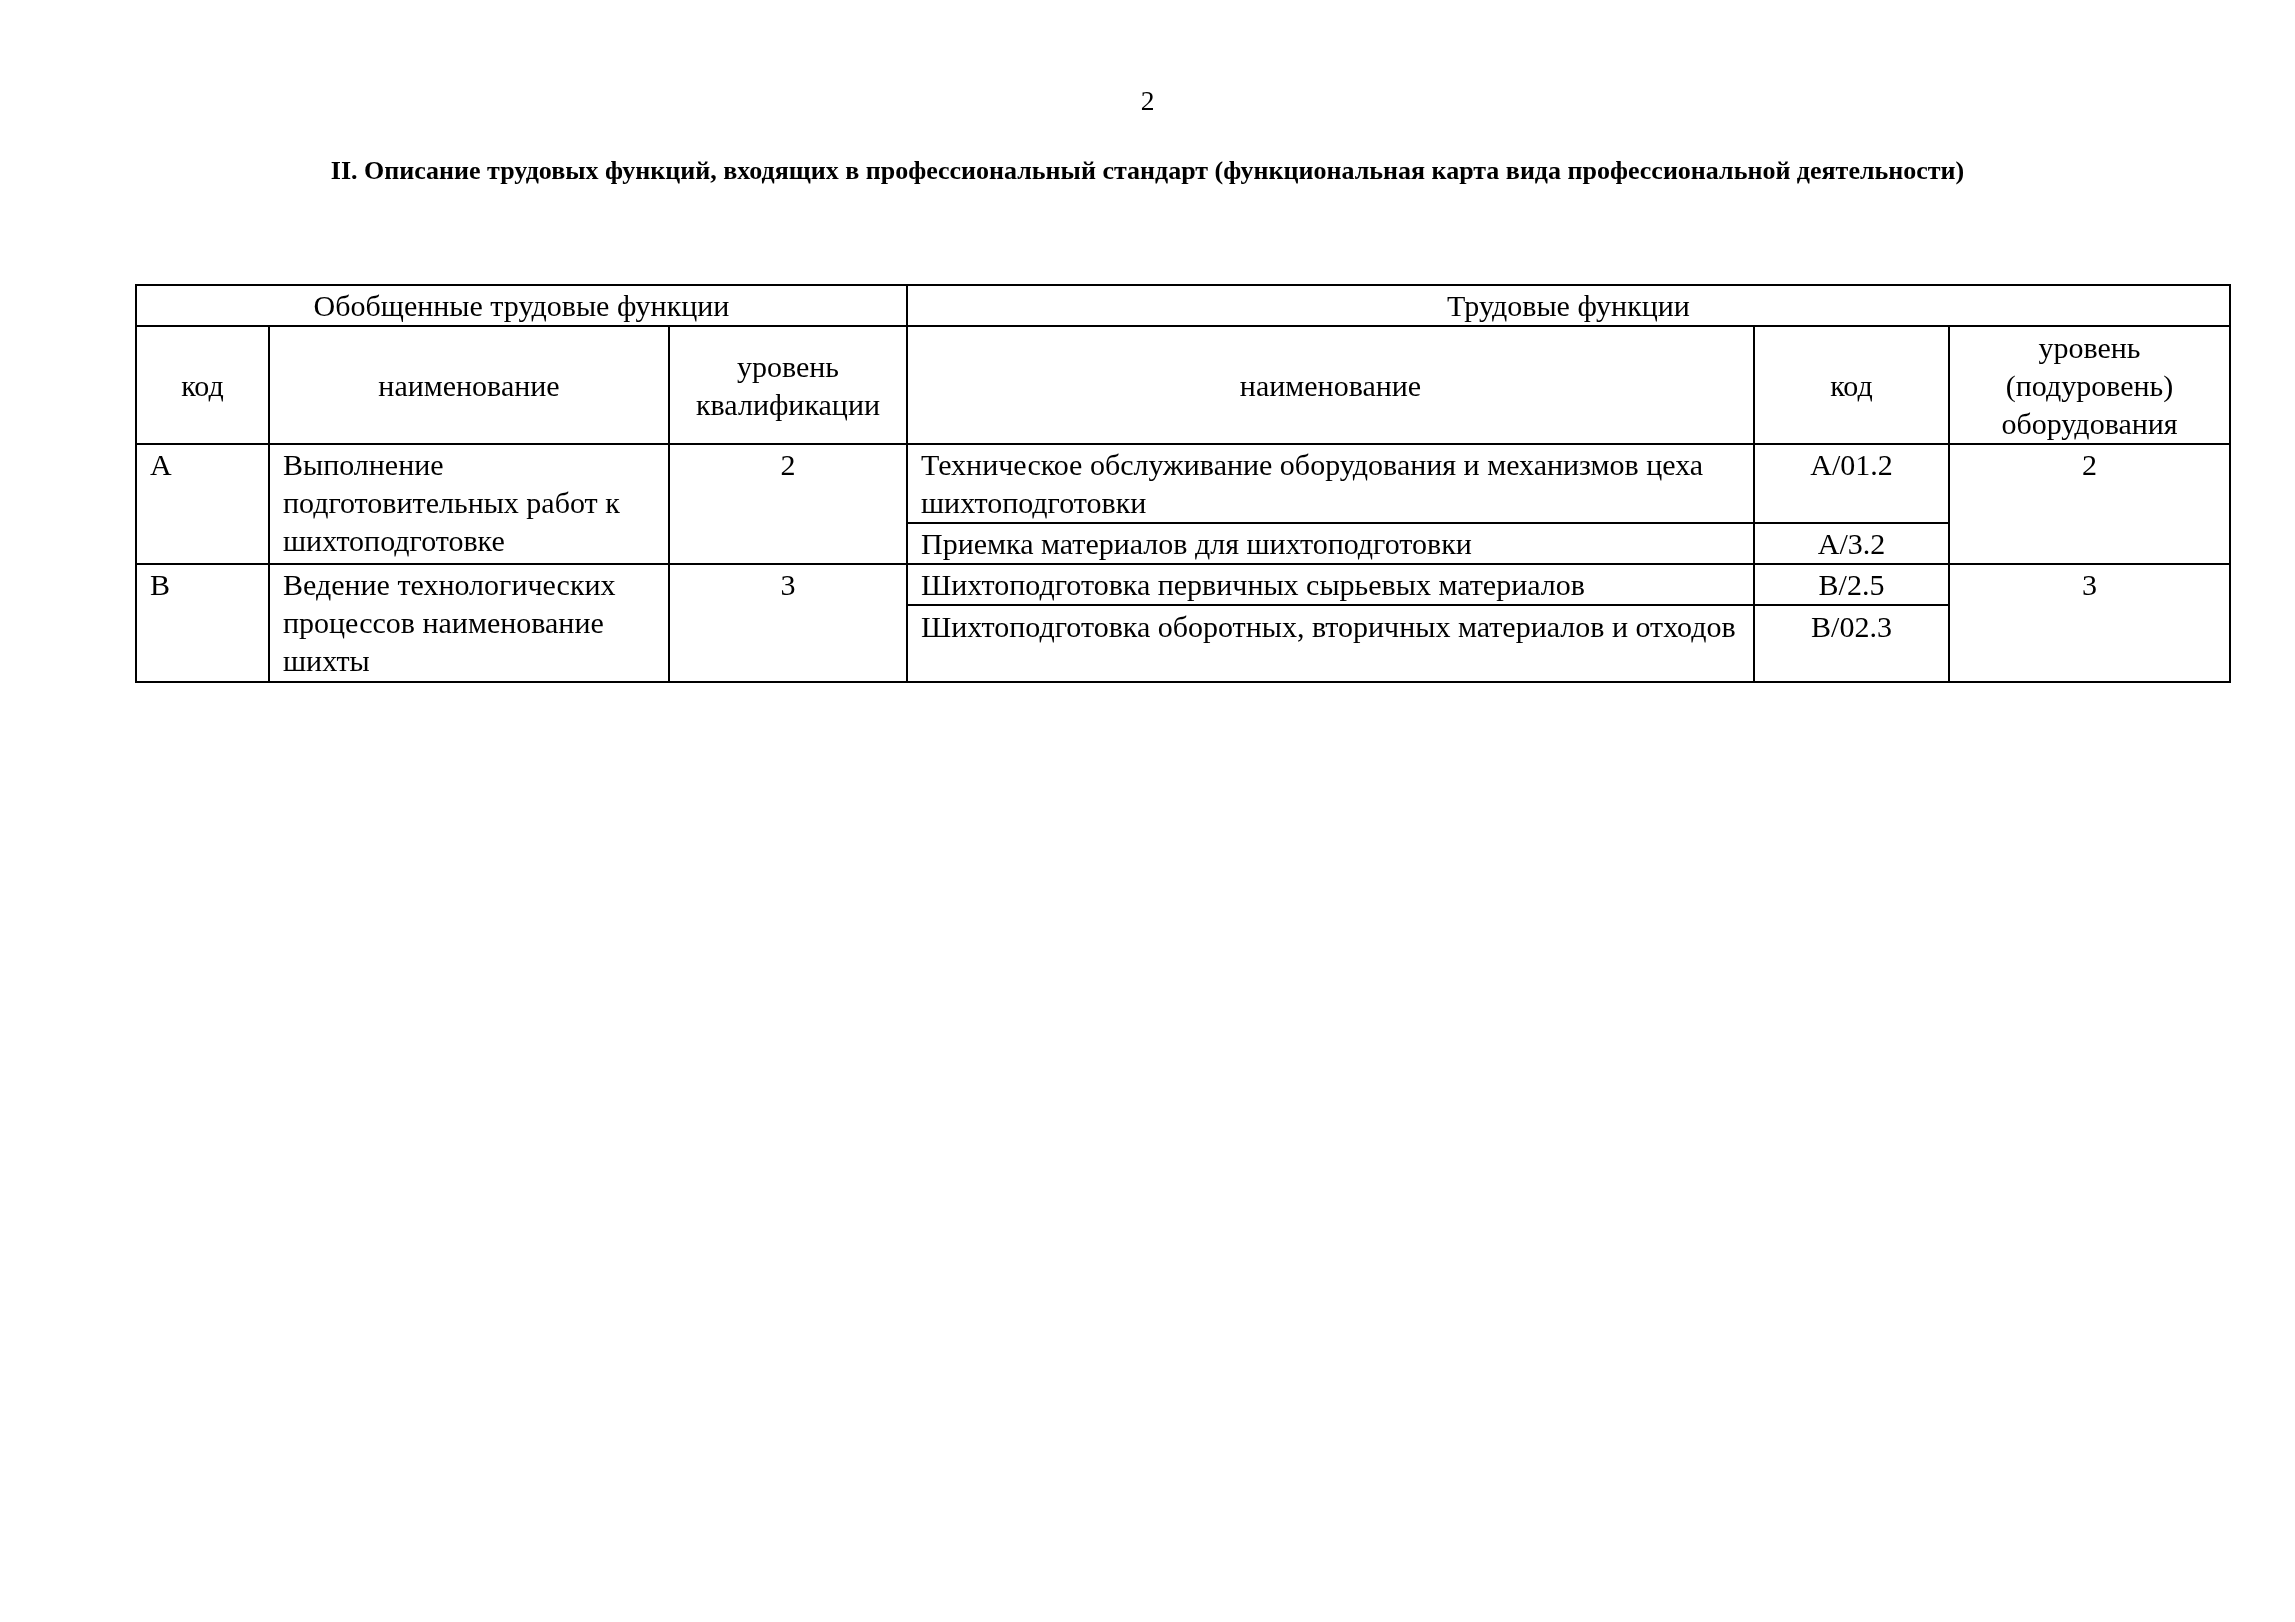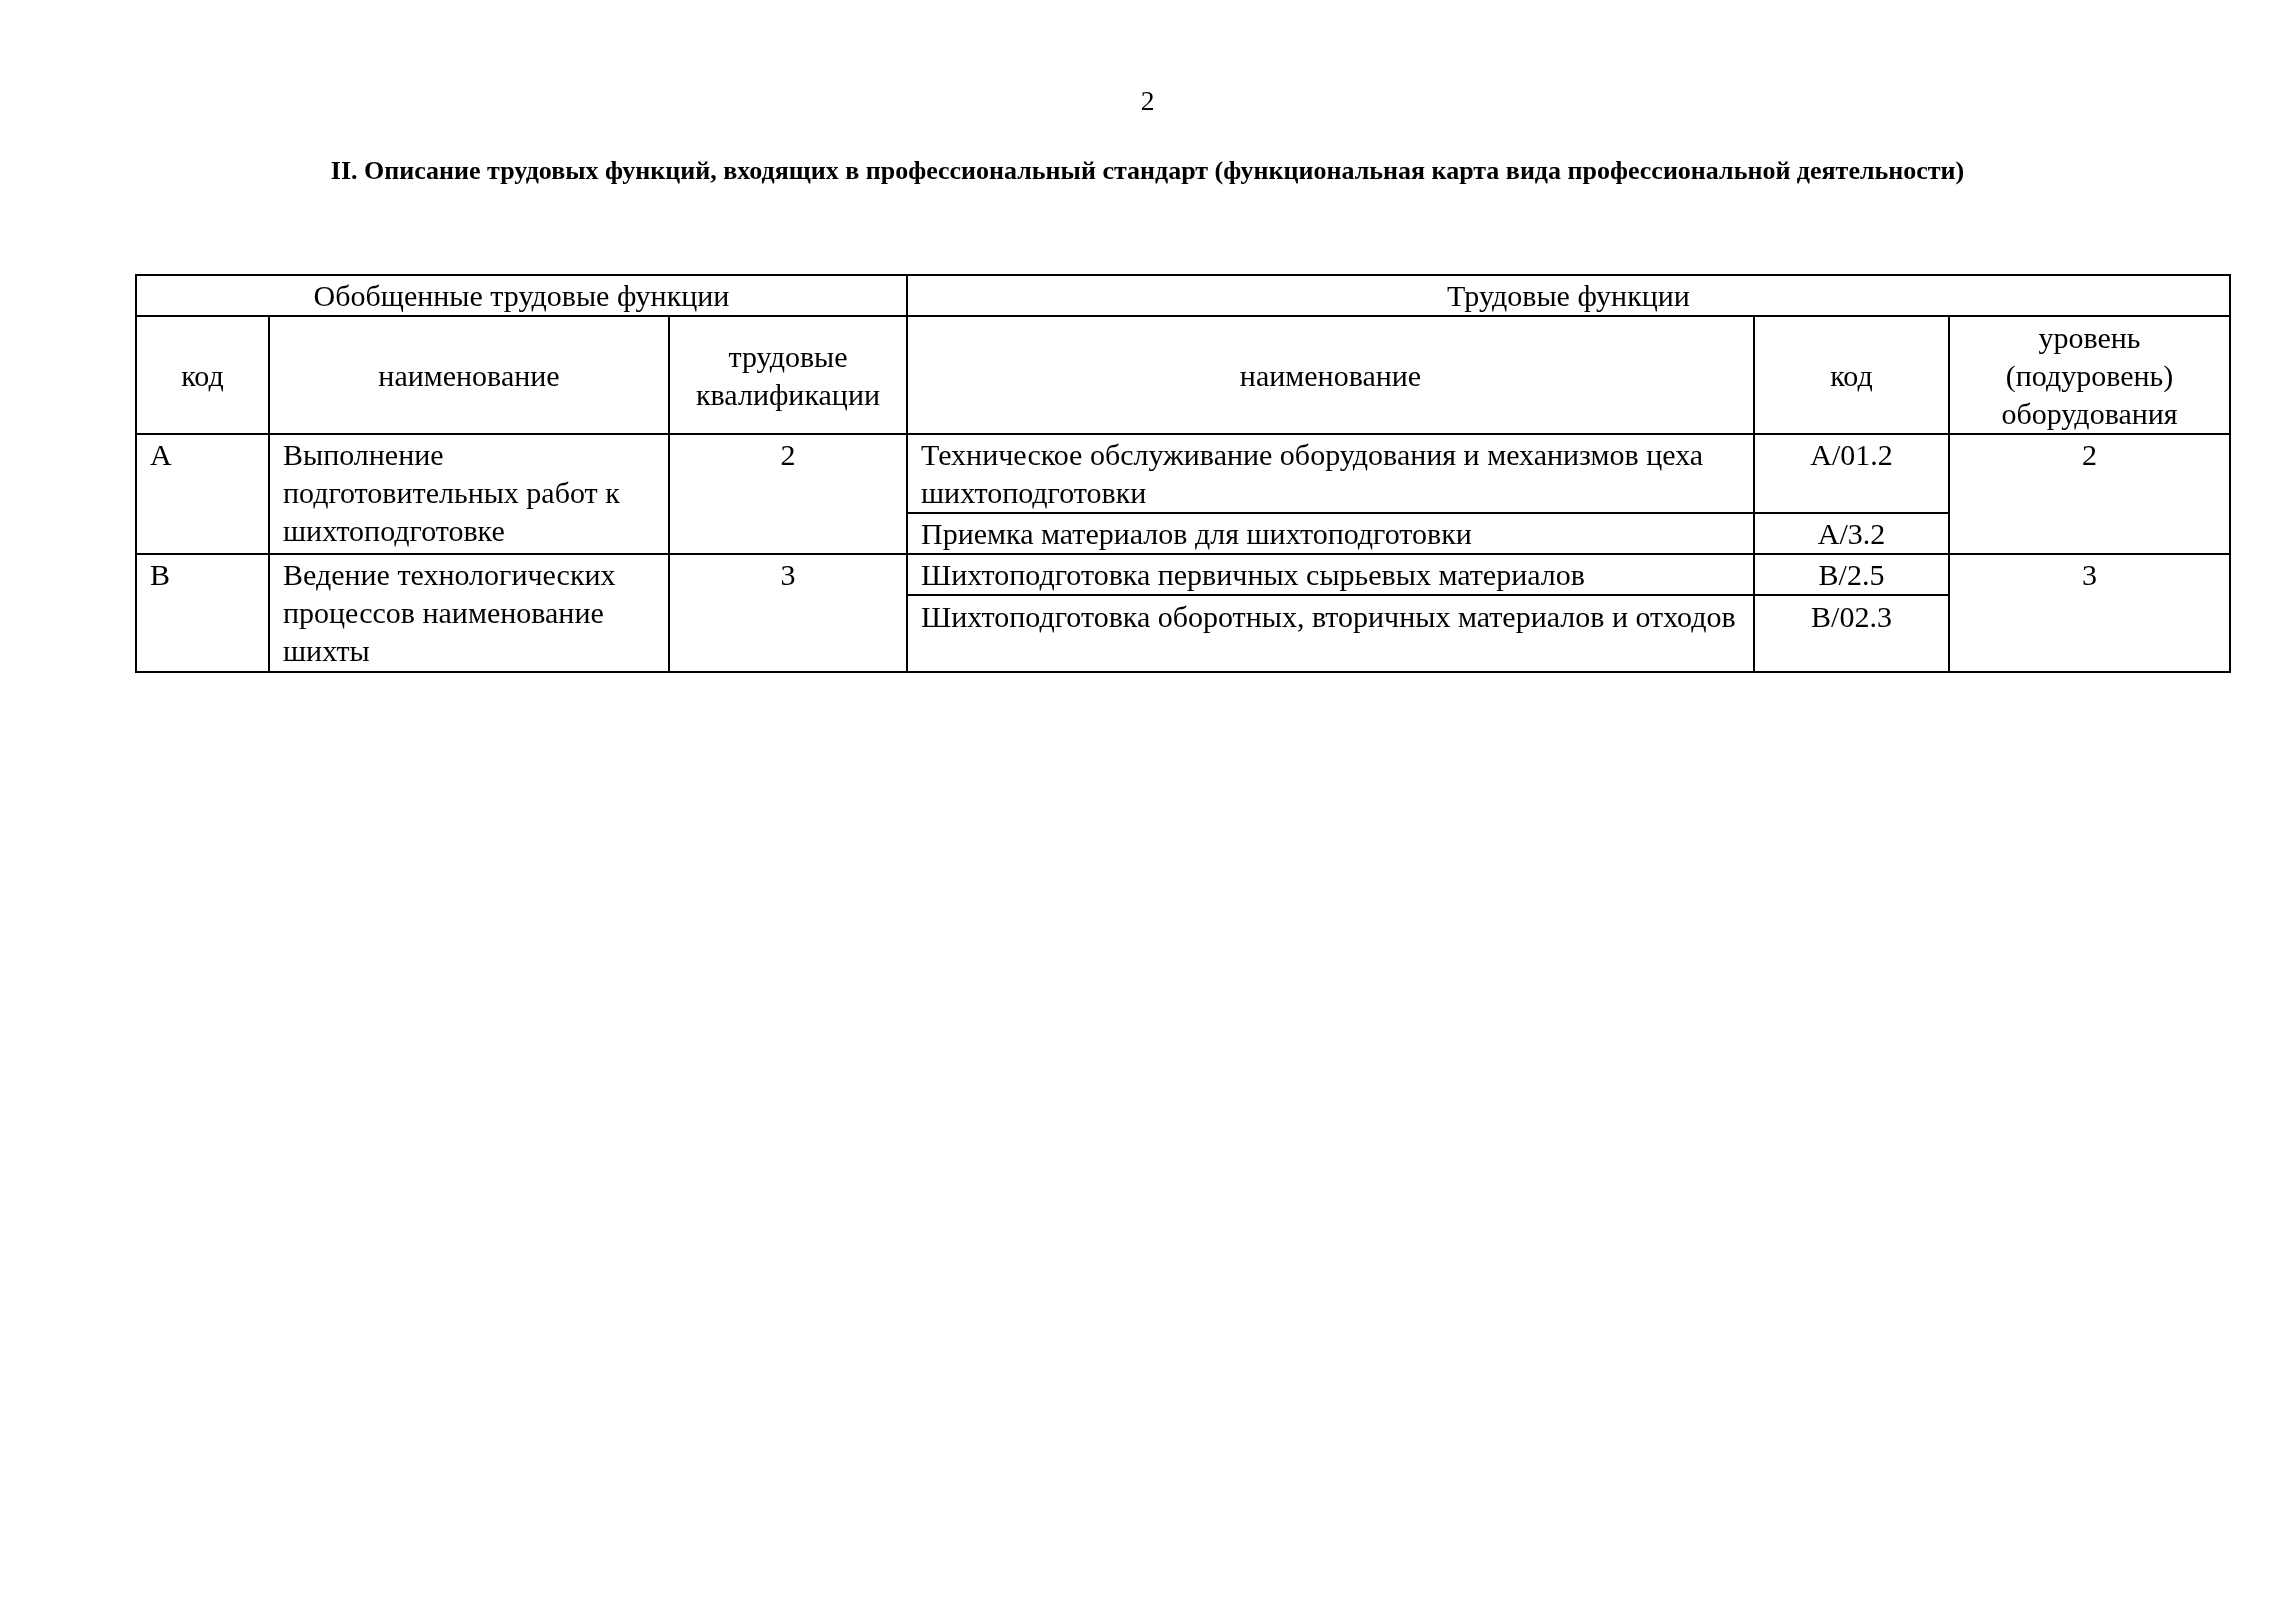--- a/index.html
+++ b/index.html
@@ -1,21 +1,21 @@
 <!DOCTYPE html>
 <html style="font-size:10.5px"><head>
 <meta charset="utf-8">
 <style>
   html, body { margin: 0; padding: 0; background: #ffffff; }
   body { width: 2295px; height: 1622px; position: relative; overflow: hidden;
          font-family: "Liberation Serif", "DejaVu Serif", serif; color: #000; }
   .page-num { position: absolute; top: 85px; left: 0; width: 2295px; text-align: center; font-size: 27.5px; }
   .title { position: absolute; top: 149px; left: 196px; width: 1903px; text-align: center;
            font-weight: bold; font-size: 26px; line-height: 43px; }
-  table.fmap { position: absolute; left: 135px; top: 274px; width: 2094px;
+  table.fmap { position: absolute; left: 135px; top: 284px; width: 2094px;
                border-collapse: collapse; table-layout: fixed; font-size: 30px; line-height: 38px; }
   table.fmap td, table.fmap th { border: 2px solid #000; vertical-align: top; padding: 1.3px 13px 0 13px; }
   table.fmap th { font-weight: normal; text-align: center; vertical-align: middle; }
   .hdr-top th { height: 37px; padding-top: 0; padding-bottom: 0; }
   .hdr-cols th { height: 111px; }
   .c { text-align: center; }
   .l { text-align: left; }
   .row-a1 td { height: 73px; }
   .row-a2 td { height: 37px; }
   .row-b1 td { height: 37px; }
@@ -37,21 +37,21 @@
       <col style="width:281px">
   </colgroup>
   <tbody>
       <tr class="hdr-top">
     <th colspan="3">Обобщенные трудовые функции</th>
     <th colspan="3">Трудовые функции</th>
   </tr>
   <tr class="hdr-cols">
     <th>код</th>
     <th>наименование</th>
-    <th>трудовые квалификации</th>
+    <th>уровень квалификации</th>
     <th>наименование</th>
     <th>код</th>
     <th>уровень (подуровень) оборудования</th>
   </tr>
   <tr class="row-a1">
     <td rowspan="2" class="l">A</td>
     <td rowspan="2" class="l">Выполнение подготовительных работ к шихтоподготовке</td>
     <td rowspan="2" class="c">2</td>
     <td class="l">Техническое обслуживание оборудования и механизмов цеха шихтоподготовки</td>
     <td class="c">A/01.2</td>

